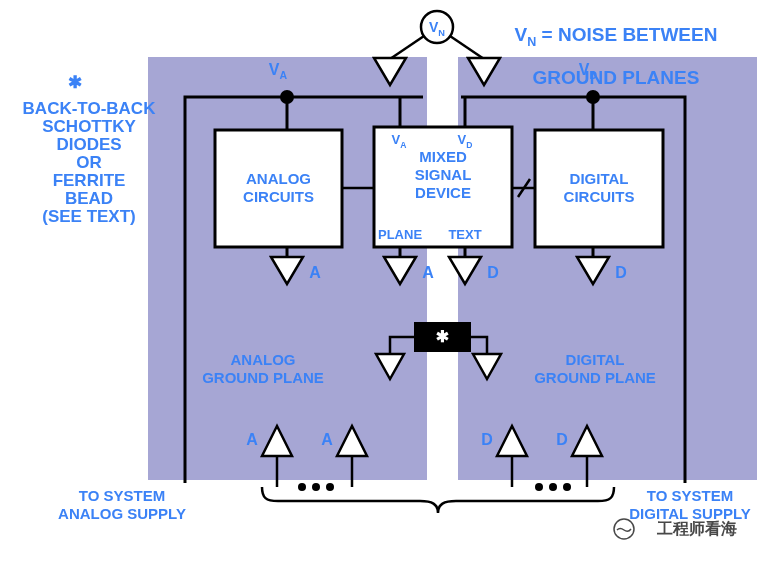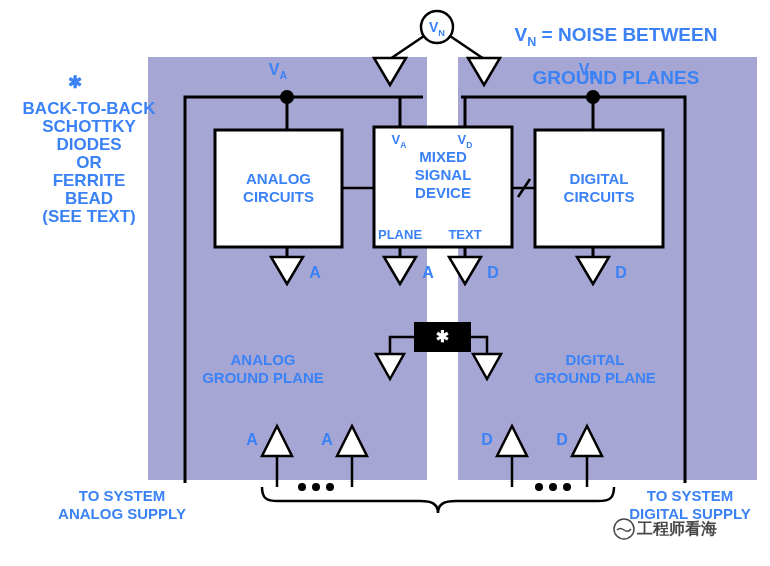--- a/index.html
+++ b/index.html
@@ -6,21 +6,21 @@
   body { background:#ffffff; font-family:"Liberation Sans", sans-serif; }
   .canvas { position:relative; width:770px; height:566px; background:#fff; overflow:hidden; }
   svg.layer { position:absolute; left:0; top:0; }
   .ln   { stroke:#000; stroke-width:2.5; fill:none; }
   .rail { stroke:#000; stroke-width:3; fill:none; }
   .tri  { fill:#fff; stroke:#000; stroke-width:2.5; stroke-linejoin:miter; }
   .box  { fill:#fff; stroke:#000; stroke-width:3; }
   .lbl  { position:absolute; font-weight:bold; color:#3b82f6; text-align:center;
           white-space:pre-line; line-height:18px; }
   sub   { font-size:0.66em; }
-  .wm   { position:absolute; display:flex; align-items:center; gap:1px;
+  .wm   { position:absolute; display:flex; align-items:center; gap:21px;
           color:rgba(40,40,40,0.85); font-weight:bold; }
 </style>
 </head>
 <body>
 
 <div class="canvas">
 
   <svg class="layer" width="770" height="566" viewBox="0 0 770 566">
 
     <rect x="148" y="57" width="279" height="423" fill="#A6A6D4"></rect>

